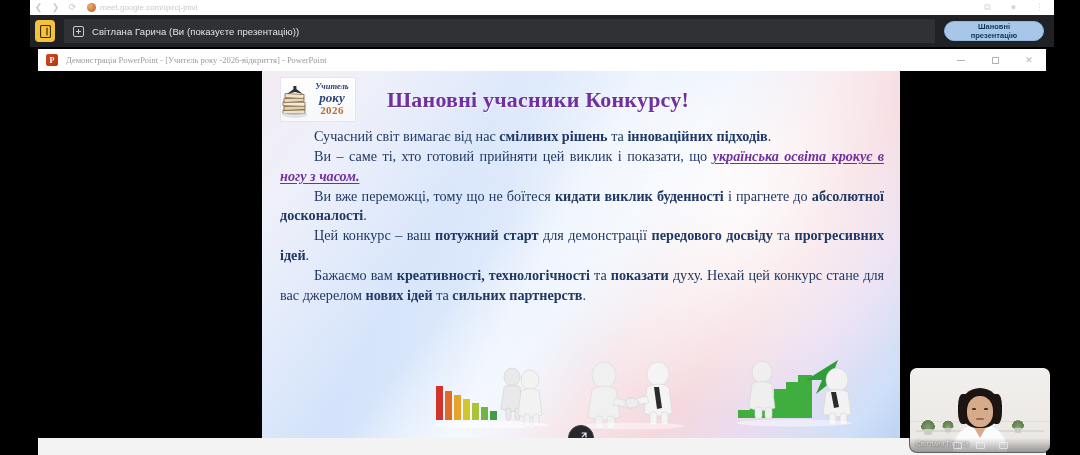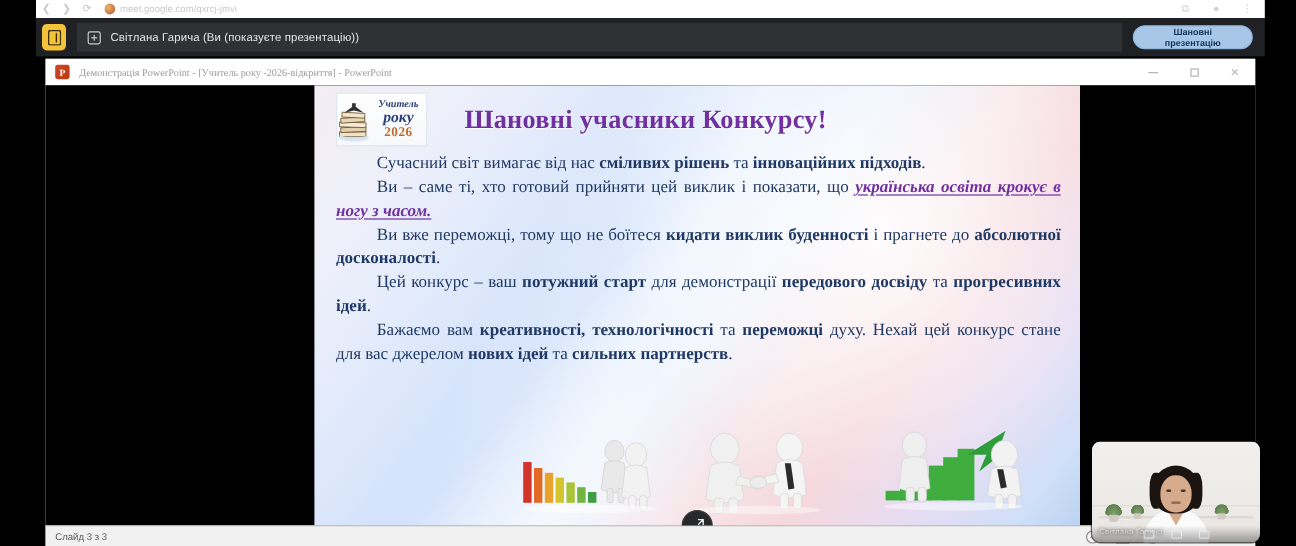--- a/index.html
+++ b/index.html
@@ -360,21 +360,21 @@
           </div>
 
           <div class="slide-title">Шановні учасники Конкурсу!</div>
         </div>
 
         <div class="slide-body" id="slide-body">
             <p><span>Сучасний світ вимагає від нас </span><b>сміливих рішень</b><span> та </span><b>інноваційних підходів</b><span>.</span></p>
             <p><span>Ви – саме ті, хто готовий прийняти цей виклик і показати, що </span><span class="uline">українська освіта крокує в ногу з часом.</span></p>
             <p><span>Ви вже переможці, тому що не боїтеся </span><b>кидати виклик буденності</b><span> і прагнете до </span><b>абсолютної досконалості</b><span>.</span></p>
             <p><span>Цей конкурс – ваш </span><b>потужний старт</b><span> для демонстрації </span><b>передового досвіду</b><span> та </span><b>прогресивних ідей</b><span>.</span></p>
-            <p><span>Бажаємо вам </span><b>креативності, технологічності</b><span> та </span><b>переможці</b><span> духу. Нехай цей конкурс стане для вас джерелом </span><b>нових ідей</b><span> та </span><b>сильних партнерств</b><span>.</span></p>
+            <p><span>Бажаємо вам </span><b>креативності, технологічності</b><span> та </span><b>показати</b><span> духу. Нехай цей конкурс стане для вас джерелом </span><b>нових ідей</b><span> та </span><b>сильних партнерств</b><span>.</span></p>
           </div>
 
         <div class="clipart">
 
           <div class="grp g-chart">
             <svg width="118" height="66" viewBox="0 0 118 66">
               <g>
                 <rect x="2" y="22" width="7" height="34" fill="#d2342c"></rect>
                 <rect x="11" y="27" width="7" height="29" fill="#e06a26"></rect>
                 <rect x="20" y="31" width="7" height="25" fill="#e8a32a"></rect>
@@ -453,28 +453,20 @@
         <div class="expand-fab">
           <svg width="12" height="12" viewBox="0 0 12 12">
             <path d="M11 1 L7 1 M11 1 L11 5 M11 1 L7.2 4.8" stroke="#e8eaed" stroke-width="1.2" fill="none" stroke-linecap="round"></path>
             <path d="M1 11 L5 11 M1 11 L1 7 M1 11 L4.8 7.2" stroke="#e8eaed" stroke-width="1.2" fill="none" stroke-linecap="round"></path>
           </svg>
         </div>
       </div>
 
     </div>
 
-    <div class="ppt-status">
-      <span class="status-text">Слайд 3 з 3</span>
-      <div class="status-icons">
-        <span class="circ-ico">◁</span>
-        <span class="sq-ico">▤</span>
-        <span class="circ-ico">▷</span>
-      </div>
-    </div>
   </div>
 
   <div class="selfview">
     <div class="sv-scene">
       <div class="sv-wallline"></div>
       <div class="sv-shelf"></div>
       <div class="plant p1">
           <span class="leaf"></span>
           <span class="pot"></span>
         </div>

